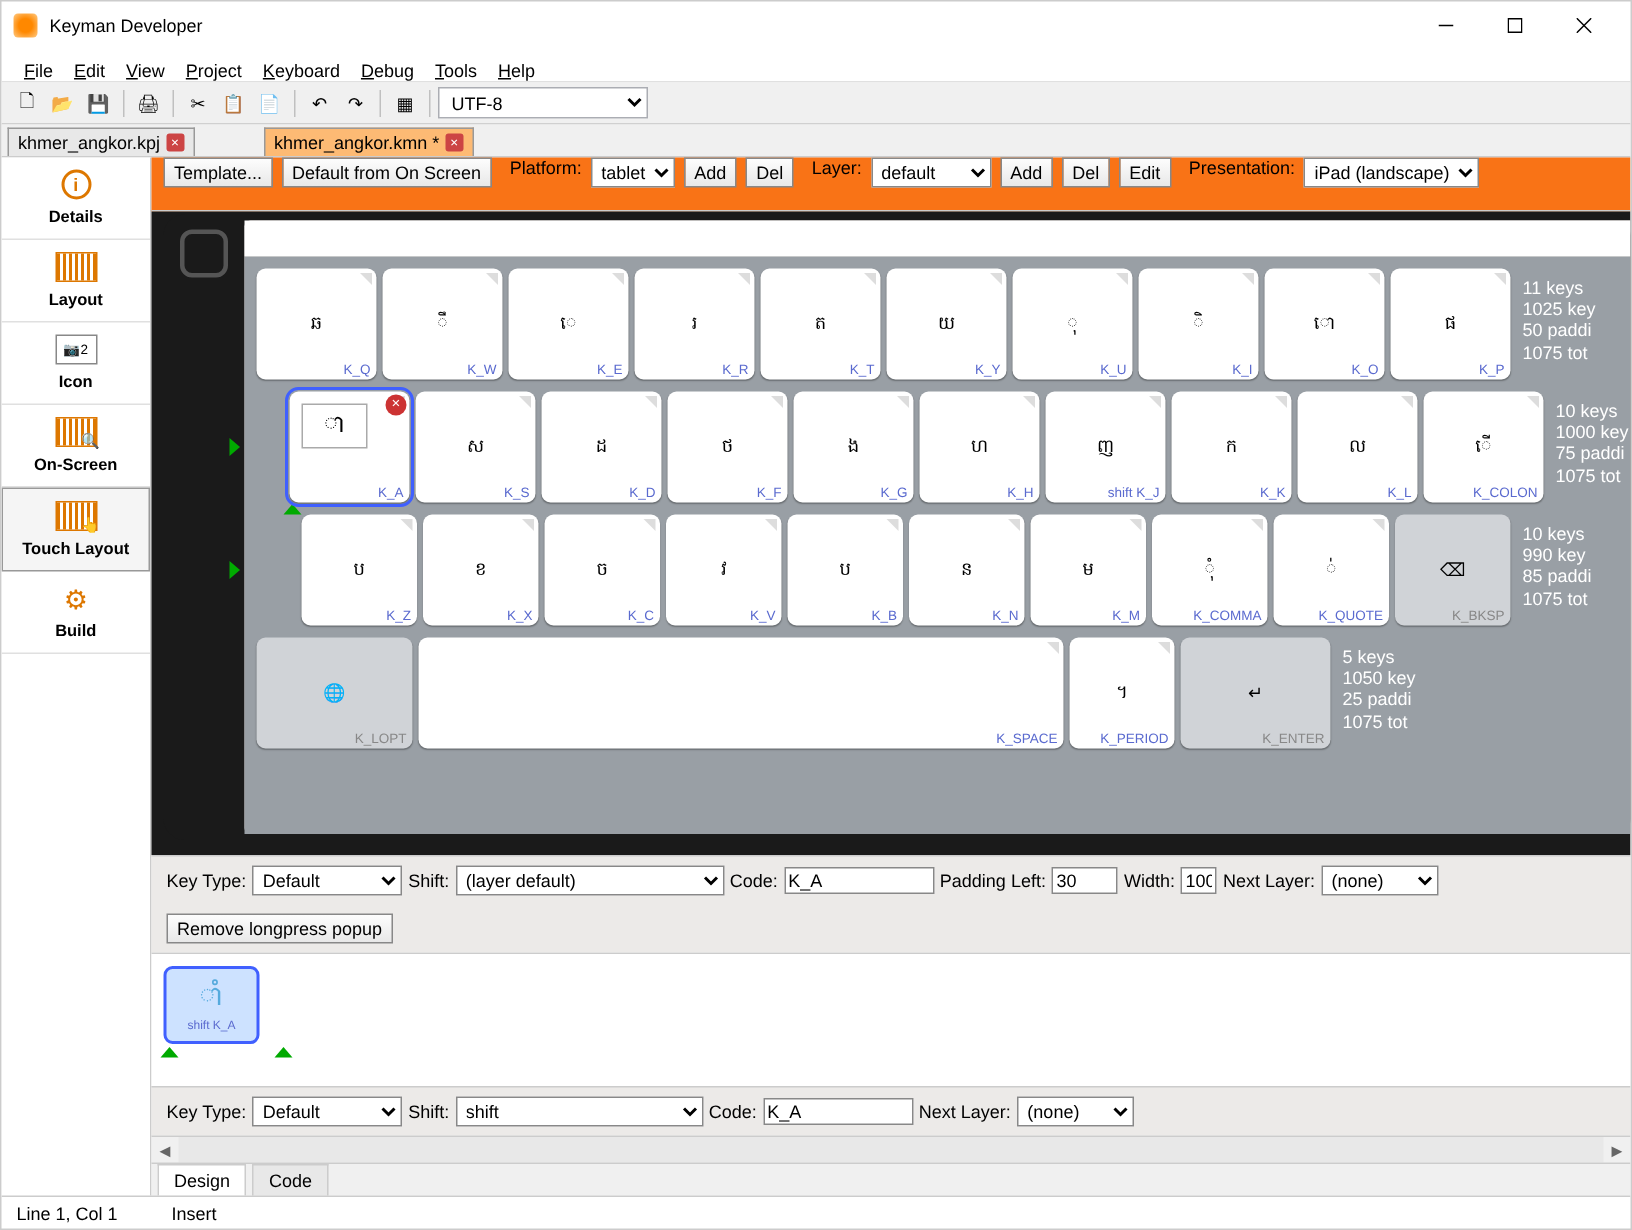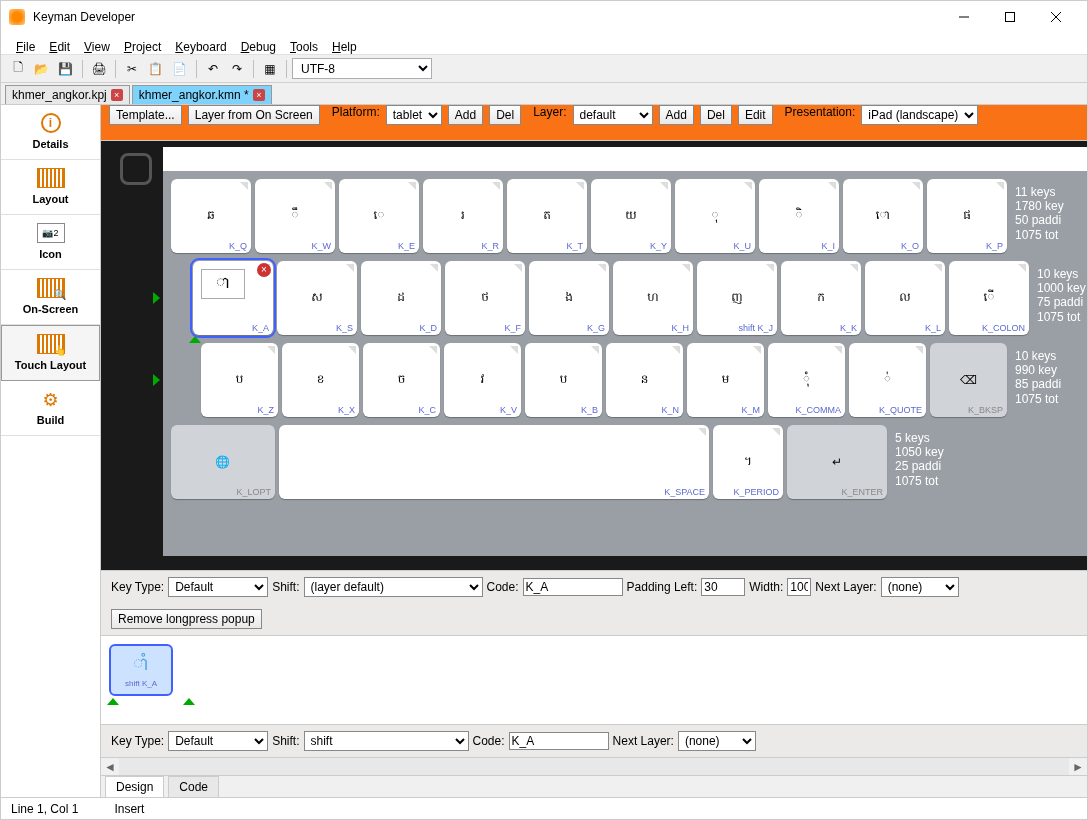--- a/index.html
+++ b/index.html
@@ -15,21 +15,21 @@
 .menubar span { padding:0 7px; }
 .menubar span u { text-decoration:underline; }
 
 .toolbar { height:28px; display:flex; align-items:center; padding:0 6px; gap:2px; background:#f0f0f0; border-bottom:1px solid #d0d0d0;}
 .toolbar .tb-ico { width:22px; height:22px; display:flex; align-items:center; justify-content:center; border:1px solid transparent;}
 .toolbar .sep { width:1px; height:18px; background:#c0c0c0; margin:0 3px;}
 .toolbar select { height:21px; border:1px solid #abadb3; background:#fff; padding:0 4px; }
 
 .tabrow { height:22px; display:flex; align-items:flex-end; padding-left:4px; background:#f0f0f0;border-bottom:1px solid #ccc;}
 .tabrow .tab { padding:2px 6px; border:1px solid #999; border-bottom:none; background:#e8e8e8; margin-right:2px; display:flex; align-items:center; gap:4px;}
-.tabrow .tab.active { background:#7dd3fc; }
+.tabrow .tab.active { background:#fdba74;margin-left:44px; }
 .tabrow .tab .x { width:12px;height:12px;background:#c44;border-radius:2px;display:flex;align-items:center;justify-content:center;color:#fff;font-size:9px;line-height:1;}
 
 .mainrow { flex:1; display:flex; min-height:0;}
 .leftnav { width:100px; border-right:1px solid #ccc; background:#fff; display:flex; flex-direction:column;}
 .leftnav .nav { padding:8px 4px; text-align:center; border-bottom:1px solid #e0e0e0;}
 .leftnav .nav.active { background:#f5f5f5; border:1px solid #999; }
 .leftnav .nav .ico { width:28px;height:20px;margin:0 auto 4px;}
 .leftnav .nav.active b, .leftnav .nav b { font-weight:bold; font-size:11px; }
 .content { flex:1; display:flex; flex-direction:column; min-width:0;}
 
@@ -149,21 +149,21 @@
         </div><b>On-Screen</b></div>
   <div class="nav active"><div class="ico" style="border:1px solid #d70;background:repeating-linear-gradient(90deg,#d70 0 2px,#fff 2px 4px);position:relative;">
           <span style="position:absolute;right:-3px;bottom:-3px;font-size:10px;">👆</span>
         </div><b>Touch Layout</b></div>
   <div class="nav"><div class="ico" style="color:#d70;font-size:18px;">⚙</div><b>Build</b></div>
  </div>
 
  <div class="content">
   <div class="ctrlbar">
    <button>Template...</button>
-   <button>Layer from On Screen</button>
+   <button>Default from On Screen</button>
    <label>Platform:</label>
    <select><option>tablet</option></select>
    <button>Add</button>
    <button>Del</button>
    <label>Layer:</label>
    <select style="width:80px;"><option>default</option></select>
    <button>Add</button>
    <button>Del</button>
    <button>Edit</button>
    <label>Presentation:</label>
@@ -224,21 +224,21 @@
                   <span class="kid">K_O</span>
                   <div class="corner"></div>
                 </div>
                 <div class="key" style="width: 80px;">
                   <span>ផ</span>
                   <span class="kid">K_P</span>
                   <div class="corner"></div>
                 </div>
                 <div class="rowinfo">
                   <div>11 keys</div>
-                  <div>1780 key</div>
+                  <div>1025 key</div>
                   <div>50 paddi</div>
                   <div>1075 tot</div>
                 </div>
               </div>
               <div class="kbrow" style="height: 74px; padding-left: 22px;">
                 <div class="addmark"></div>
                 <div class="addmark below"></div>
                 <div class="key sel" style="width: 80px;">
                   <span></span>
                   <span class="kid">K_A</span>

